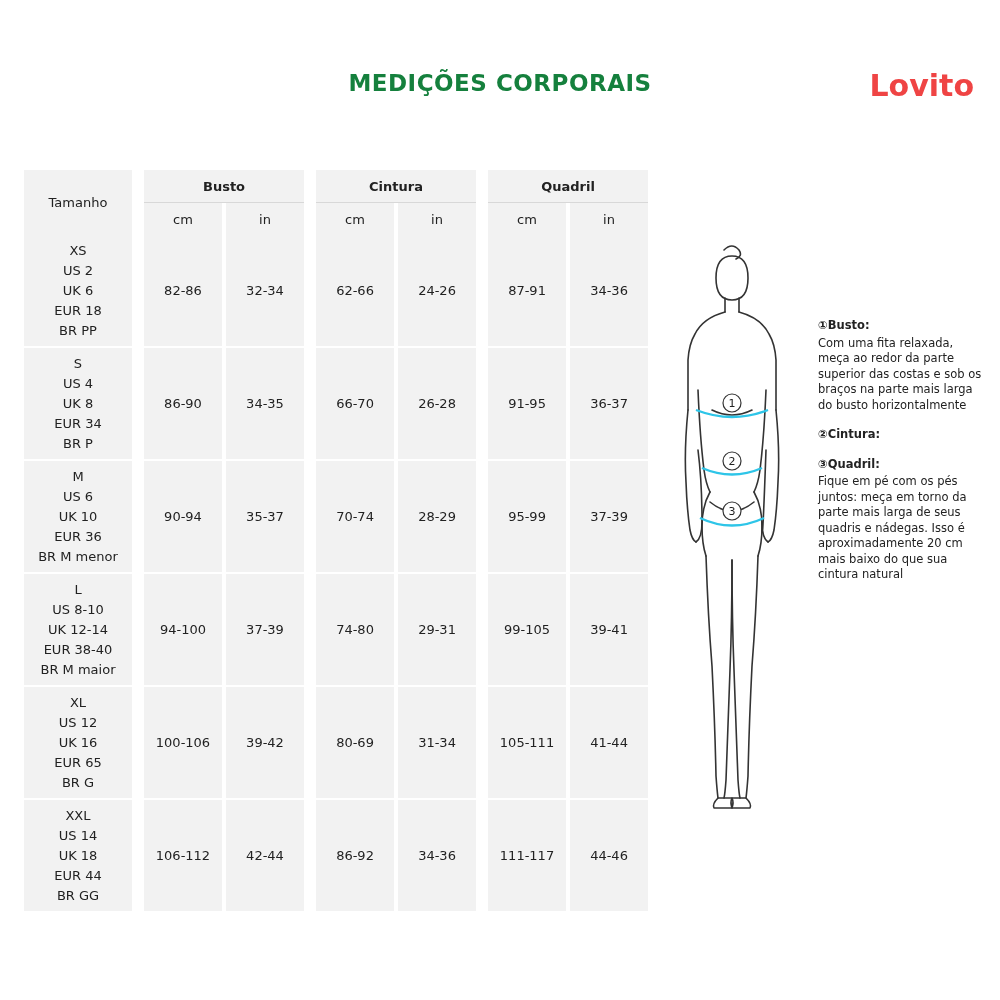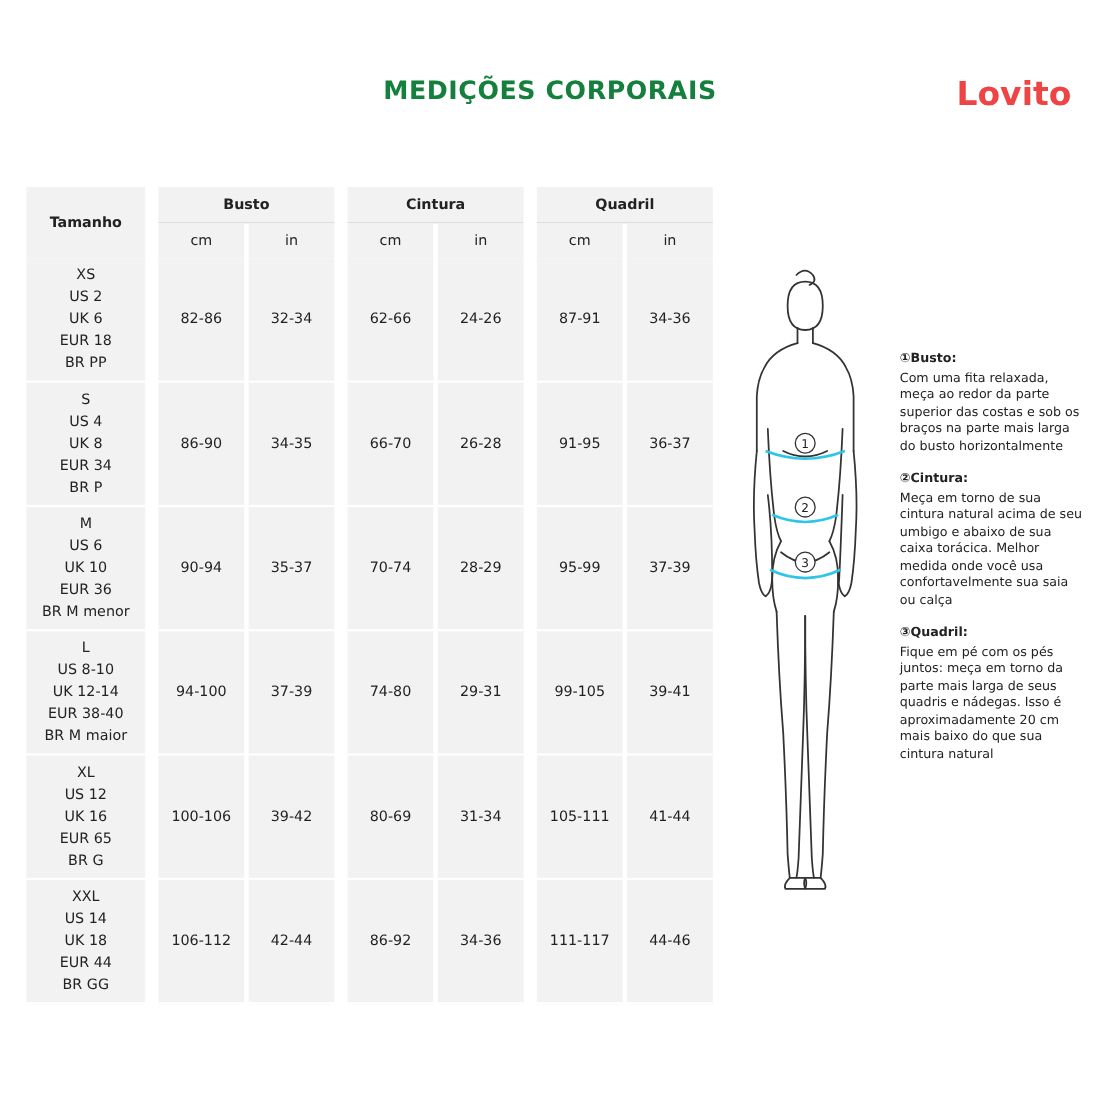--- a/index.html
+++ b/index.html
@@ -73,21 +73,21 @@
     font-weight: bold;
     font-size: 13.5px;
     border-bottom: 1px solid #d8d8d8 !important;
   }
   .head-unit {
     height: 32px;
     font-size: 12.5px;
     font-weight: normal;
   }
   .size-head {
-    font-weight: bold;
+    font-weight: normal;
     font-size: 14px;
   }
   .row-cell {
     height: 111px;
     font-size: 14px;
     border-bottom: 1px solid #ffffff;
   }
   .size-cell {
     font-size: 13px;
     line-height: 20px;
@@ -354,21 +354,20 @@
     </svg>
   </div>
 
   <div class="notes">
     <div class="note-block">
       <div class="note-title">①Busto:</div>
       <div class="note-body">Com uma fita relaxada, meça ao redor da parte superior das costas e sob os braços na parte mais larga do busto horizontalmente</div>
     </div>
     <div class="note-block">
       <div class="note-title">②Cintura:</div>
-      <div class="note-body">Meça em torno de sua cintura natural acima de seu umbigo e abaixo de sua caixa torácica. Melhor medida onde você usa confortavelmente sua saia ou calça</div>
     </div>
     <div class="note-block">
       <div class="note-title">③Quadril:</div>
       <div class="note-body">Fique em pé com os pés juntos: meça em torno da parte mais larga de seus quadris e nádegas. Isso é aproximadamente 20 cm mais baixo do que sua cintura natural</div>
     </div>
   </div>
 
 </div>
 
 </body></html>

